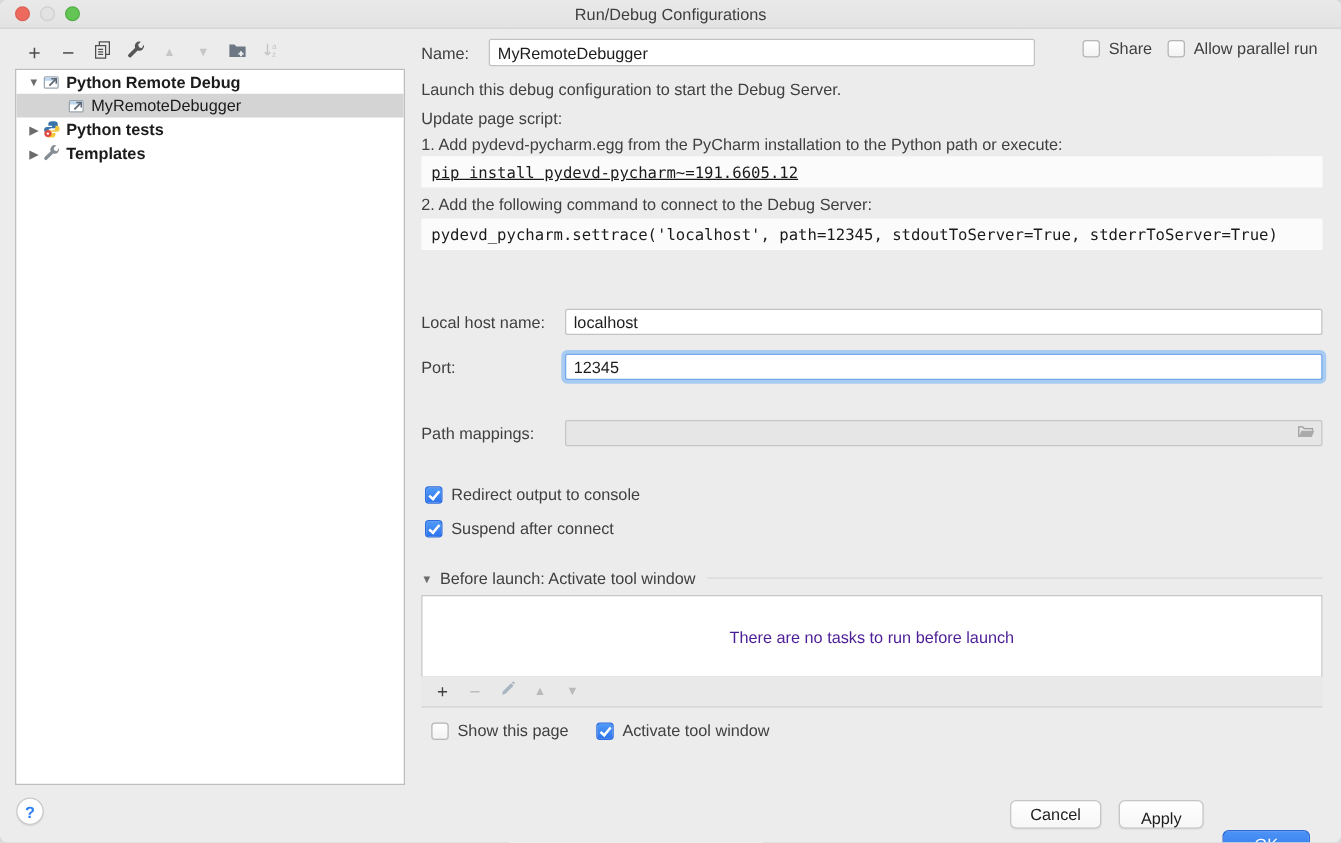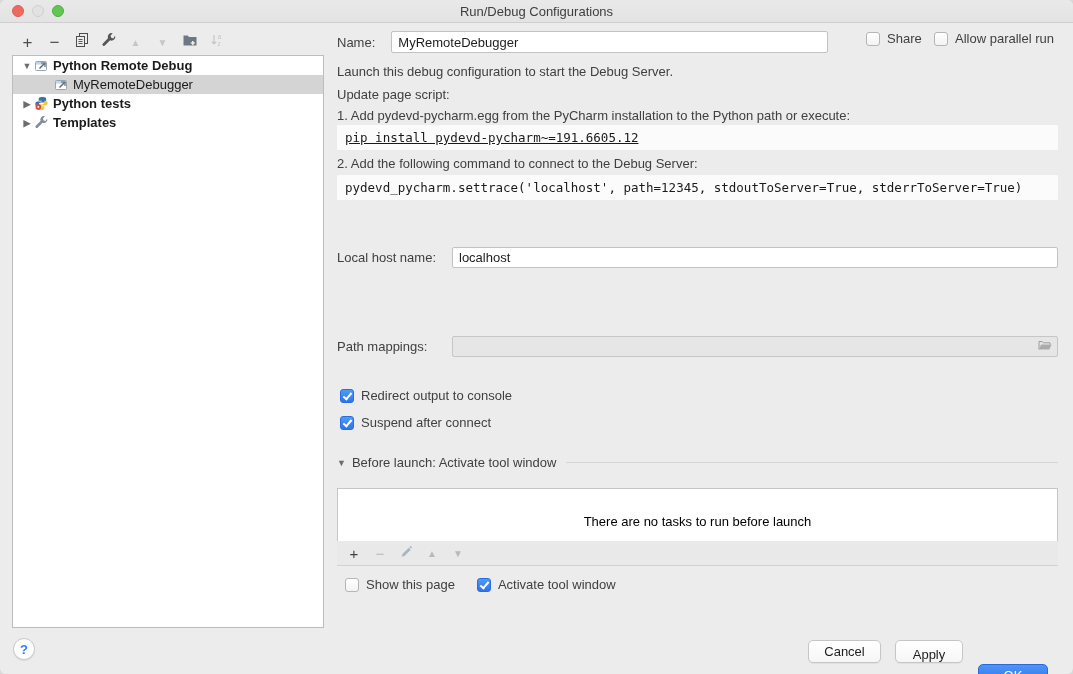--- a/index.html
+++ b/index.html
@@ -77,21 +77,21 @@
   .focused{border:1px solid #74a7ec;box-shadow:0 0 0 3px #a8cbf2;}
   .disabled-field{
     flex:1;height:21px;background:#e6e6e6;border:1px solid #c6c6c6;border-radius:2px;
     box-sizing:border-box;display:flex;align-items:center;justify-content:flex-end;padding-right:4px;
   }
   .bl-header{display:flex;align-items:center;gap:6px;left:0;right:0;}
   .bl-tri{font-size:9px;color:#6c6c6c;}
   .bl-line{flex:1;height:1px;background:#d6d6d6;margin-left:4px;}
   .task-box{
     left:0;right:0;height:66px;background:#ffffff;border:1px solid #c6c6c6;box-sizing:border-box;
-    display:flex;align-items:center;justify-content:center;color:#000000;margin-top:12px;
+    display:flex;align-items:center;justify-content:center;color:#4c1d95;
   }
   .task-toolbar{
     left:0;right:0;height:25px;background:#e9e9e9;border-bottom:1px solid #d2d2d2;
     display:flex;align-items:center;padding-left:4px;box-sizing:border-box;
   }
   .task-tb-btn{width:26px;height:20px;display:flex;align-items:center;justify-content:center;font-size:15px;color:#3f3f3f;}
   .task-tb-btn.disabled{color:#b9b9b9;}
   
   .btn{
     position:absolute;height:23px;border-radius:5px;border:1px solid #c6c6c6;
@@ -242,20 +242,24 @@
 
     <div class="abs code" style="top:175px;">
       <div>pydevd_pycharm.settrace('localhost', path=12345, stdoutToServer=True, stderrToServer=True)</div>
     </div>
 
     <div class="abs frow" style="top:247px;">
       <span class="lbl flabel">Local host name:</span>
       <input class="txt-input finput" value="localhost" style="">
     </div>
 
+    <div class="abs frow" style="top:283px;">
+      <span class="lbl flabel">Port:</span>
+      <input class="txt-input finput focused" value="12345" style="">
+    </div>
 
     <div class="abs frow" style="top:336px;">
       <span class="lbl flabel">Path mappings:</span>
       <div class="disabled-field">
         <span>
           <svg width="16" height="16" viewBox="0 0 16 16">
               <path d="M2 12.5V4.5h3.2l1.1 1.3H13v1.7" fill="none" stroke="#9c9c9c"></path>
               <path d="M2 12.5l2.1-5h10.4l-2.1 5z" fill="#ababab"></path>
             </svg>
         </span>

